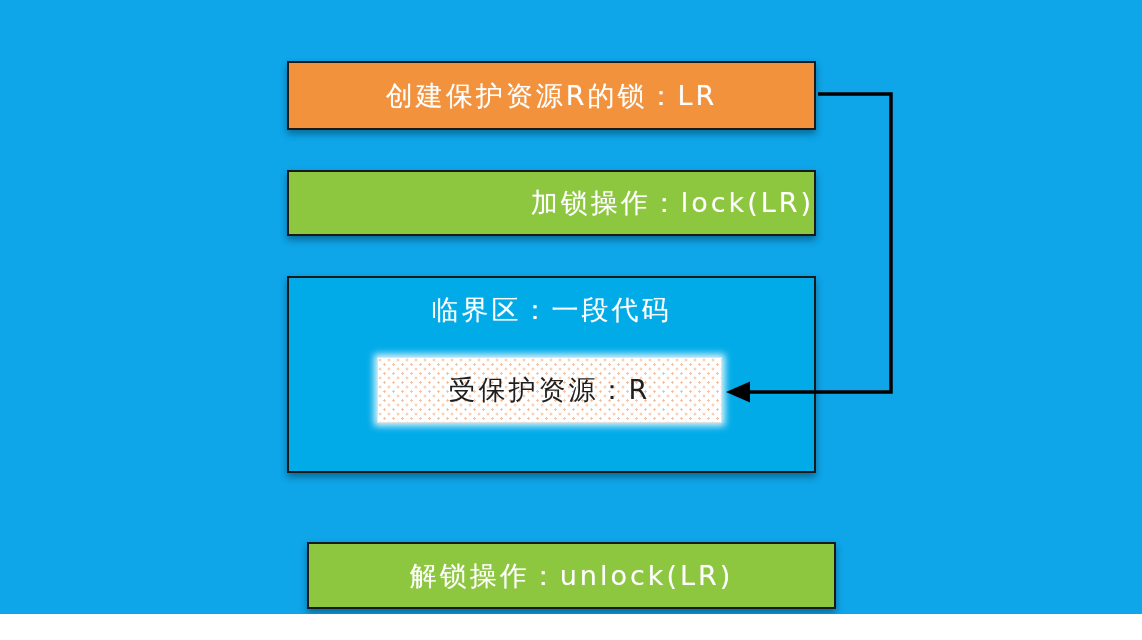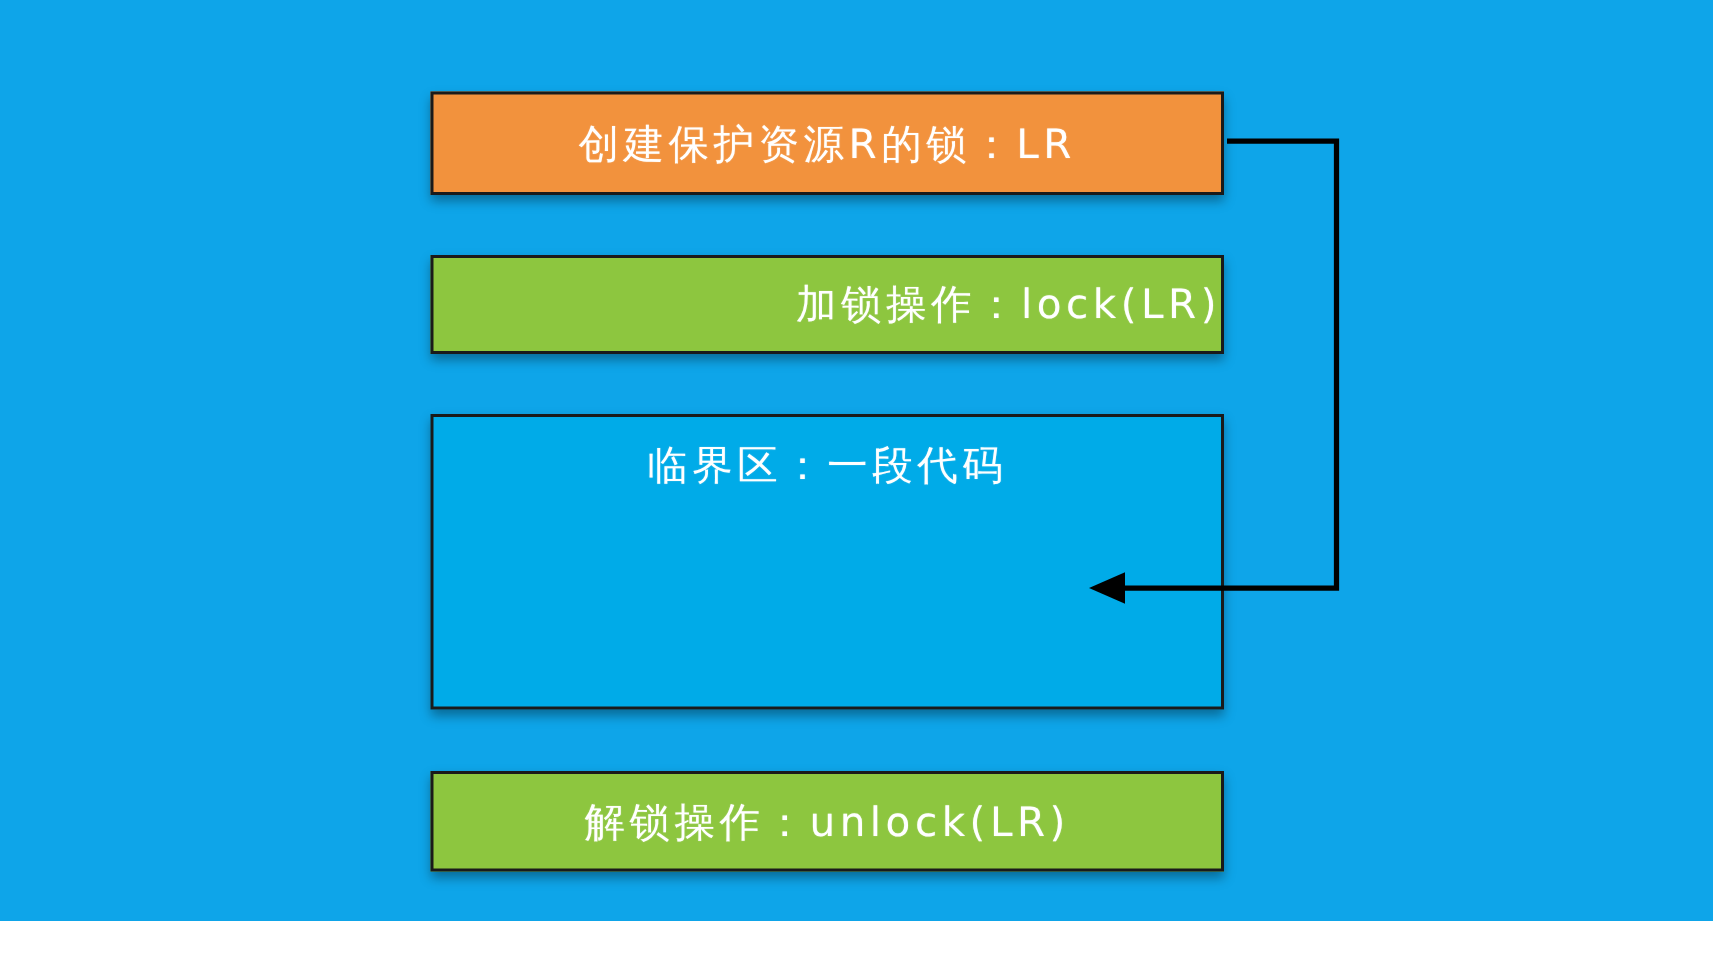--- a/index.html
+++ b/index.html
@@ -29,21 +29,21 @@
     color: #ffffff;
     font-size: 27px;
     letter-spacing: 3px;
     white-space: nowrap;
     text-shadow: 0 0 1px rgba(255,255,255,0.4);
   }
 
   .box-create-lock   { top: 61px;  height: 69px; }
   .box-lock-op       { top: 170px; height: 66px; justify-content: flex-end; }
   .box-critical      { top: 276px; height: 197px; align-items: flex-start; }
-  .box-unlock-op     { top: 514px; height: 67px; }
+  .box-unlock-op     { top: 542px; height: 67px; margin-left: 20px; }
 
   .critical-title {
     margin-top: 14px;
   }
 
   .box-protected {
     position: absolute;
     left: 88px;
     top: 79px;
     width: 345px;
@@ -83,20 +83,23 @@
   <div class="diagram-box box-create-lock" style="background-color: rgb(242, 146, 61);">
     <span class="box-label">创建保护资源R的锁：LR</span>
   </div>
 
   <div class="diagram-box box-lock-op" style="background-color: rgb(141, 198, 63);">
     <span class="box-label">加锁操作：lock(LR)</span>
   </div>
 
   <div class="diagram-box box-critical" style="background-color: rgb(0, 171, 232);">
     <span class="box-label critical-title">临界区：一段代码</span>
+    <div class="box-protected">
+      <span class="box-label">受保护资源：R</span>
+    </div>
   </div>
 
   <div class="diagram-box box-unlock-op" style="background-color: rgb(141, 198, 63);">
     <span class="box-label">解锁操作：unlock(LR)</span>
   </div>
 
   <svg class="arrow-layer" viewBox="0 0 1142 640">
     <path d="M 818 94 H 891 V 392 H 749" fill="none" stroke-width="3.5" style="stroke: rgb(0, 0, 0);"></path>
     <polygon points="726,392 750,381.5 750,402.5" style="fill: rgb(0, 0, 0);"></polygon>
   </svg>

